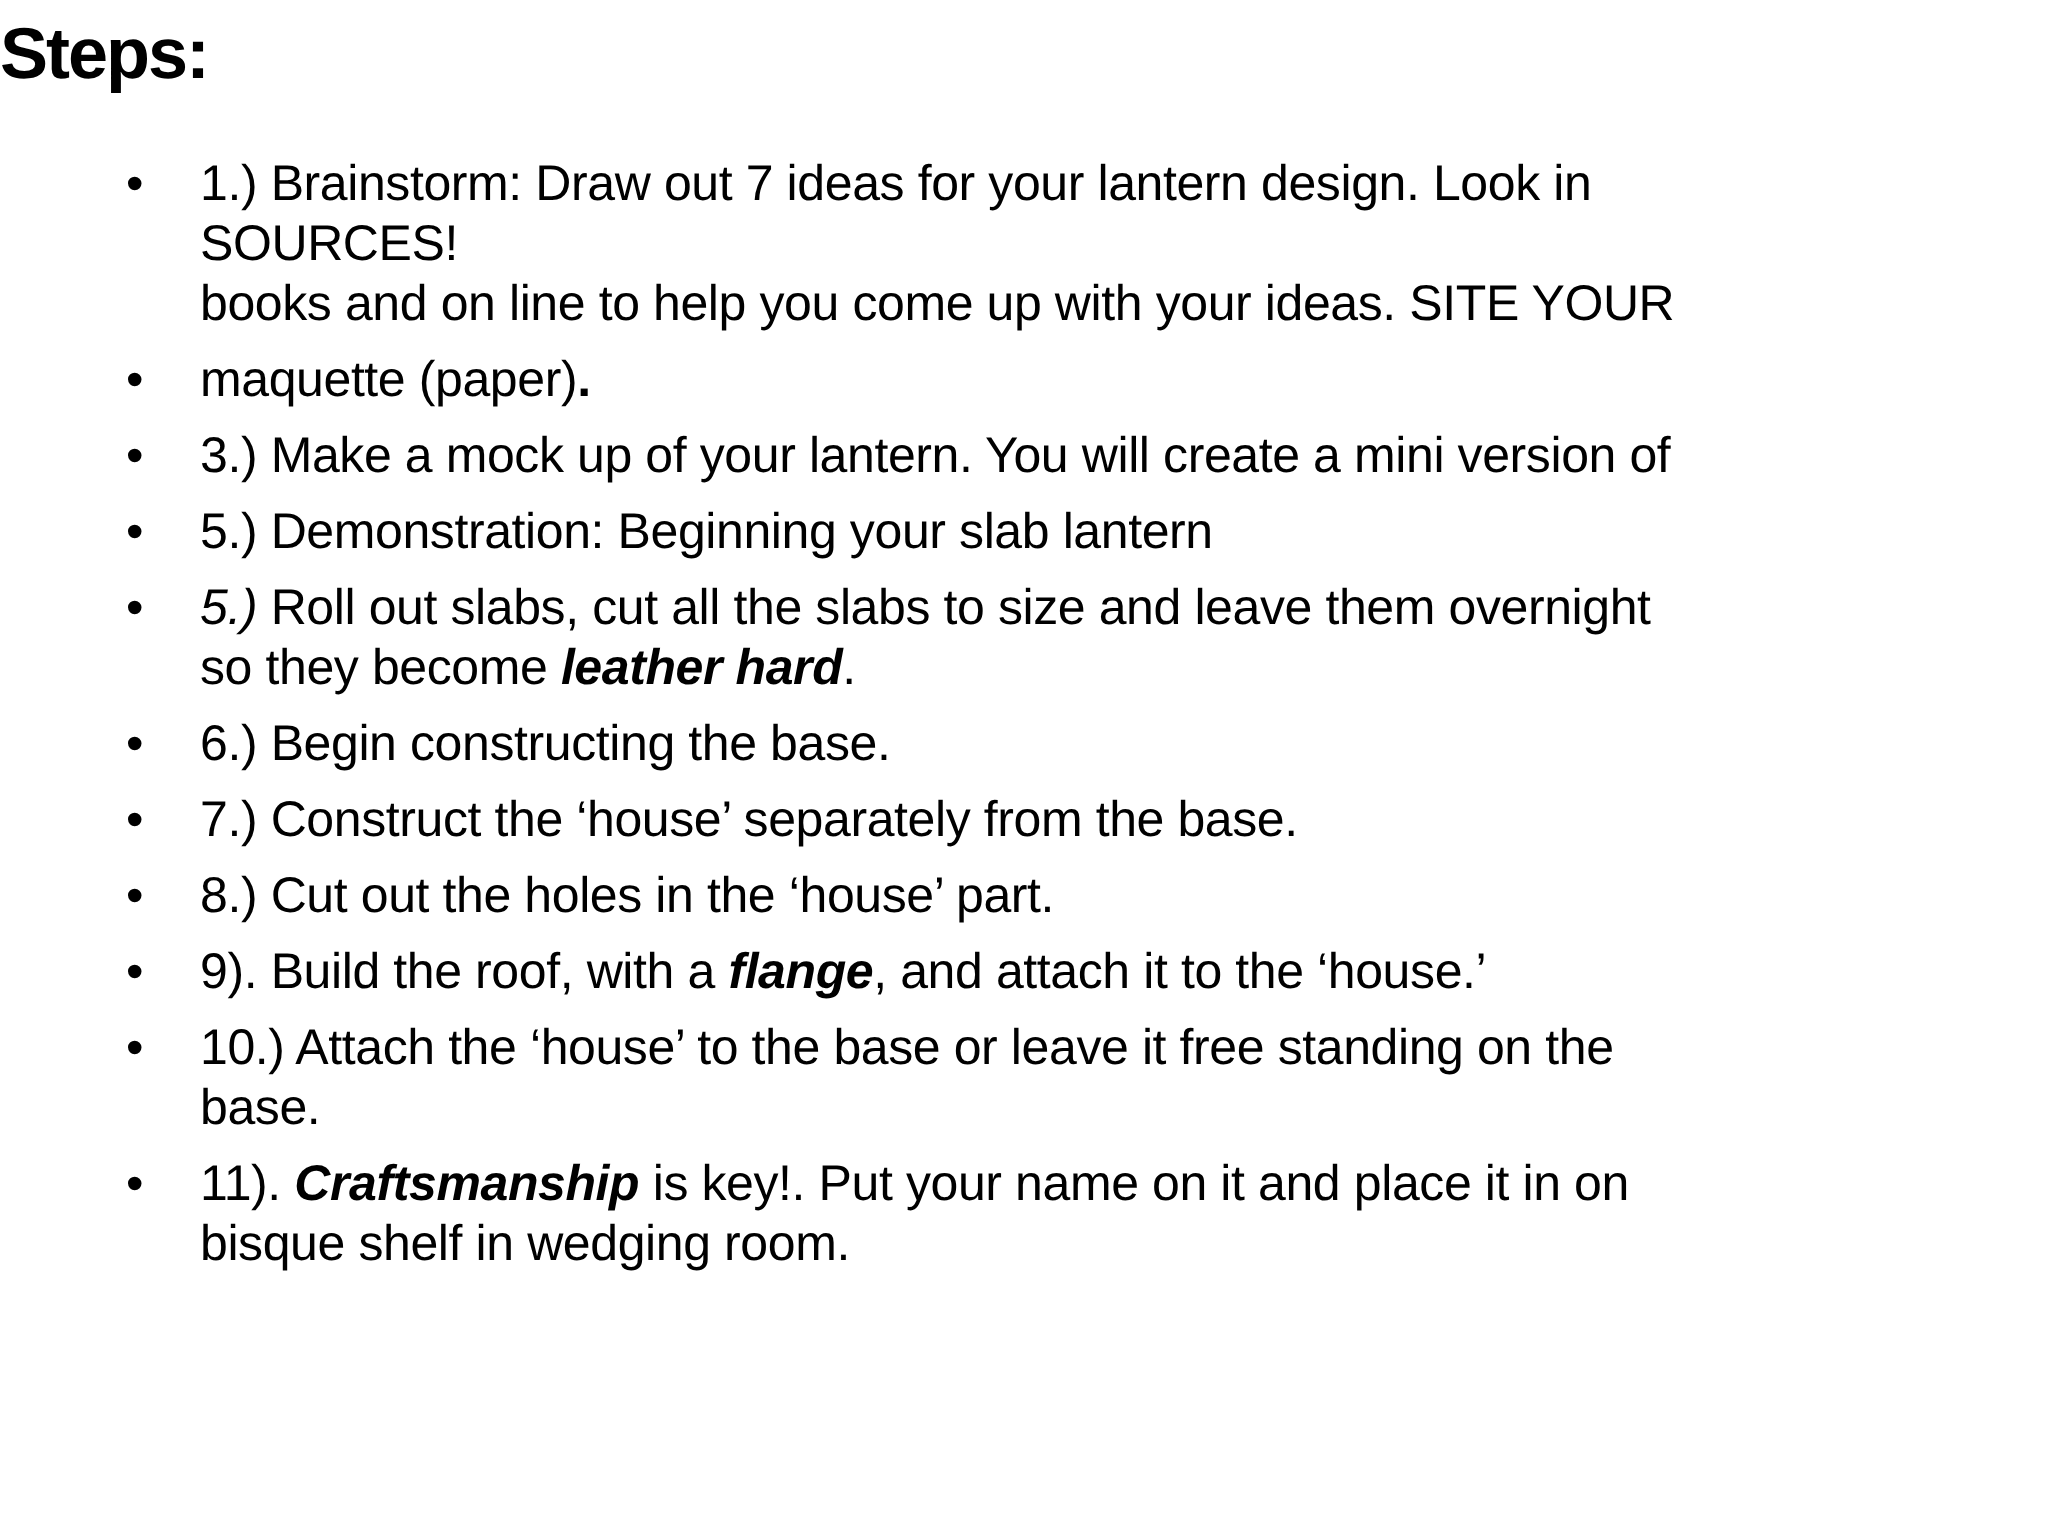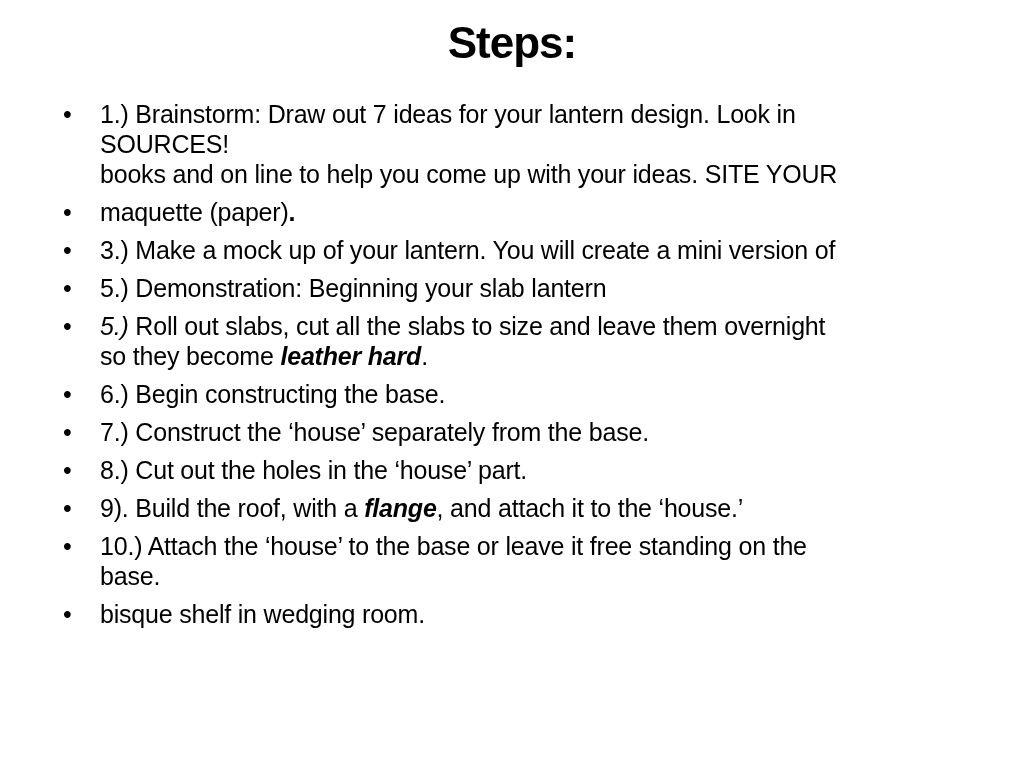--- a/index.html
+++ b/index.html
@@ -12,23 +12,23 @@
     overflow: hidden;
   }
   .slide {
     position: relative;
     width: 1024px;
     height: 768px;
     background: #ffffff;
   }
   .title {
     margin: 0;
-    padding-top: 18px;
-    text-align: center;
-    font-size: 44px;
+    padding-top: 6px;
+    text-align: left;
+    font-size: 36px;
     line-height: 1.15;
     font-weight: 700;
     letter-spacing: -1px;
   }
   .bullets {
     list-style: none;
     margin: 30px 0 0 0;
     padding: 0 40px 0 100px;
   }
   .bullet {
@@ -95,16 +95,17 @@
         <span class="marker">•</span>
         <div class="line"><span>9). Build the roof, with a </span><span class="run-bi">flange</span><span>, and attach it to the ‘house.’</span></div>
       </li>
       <li class="bullet">
         <span class="marker">•</span>
         <div class="line"><span>10.) Attach the ‘house’ to the base or leave it free standing on the</span></div>
         <div class="line"><span>base.</span></div>
       </li>
       <li class="bullet">
         <span class="marker">•</span>
+        <div class="line"><span>11). </span><span class="run-bi">Craftsmanship</span><span> is key!. Put your name on it and place it in on</span></div>
         <div class="line"><span>bisque shelf in wedging room.</span></div>
       </li>
     </ul>
 </div>
 
 </body></html>

